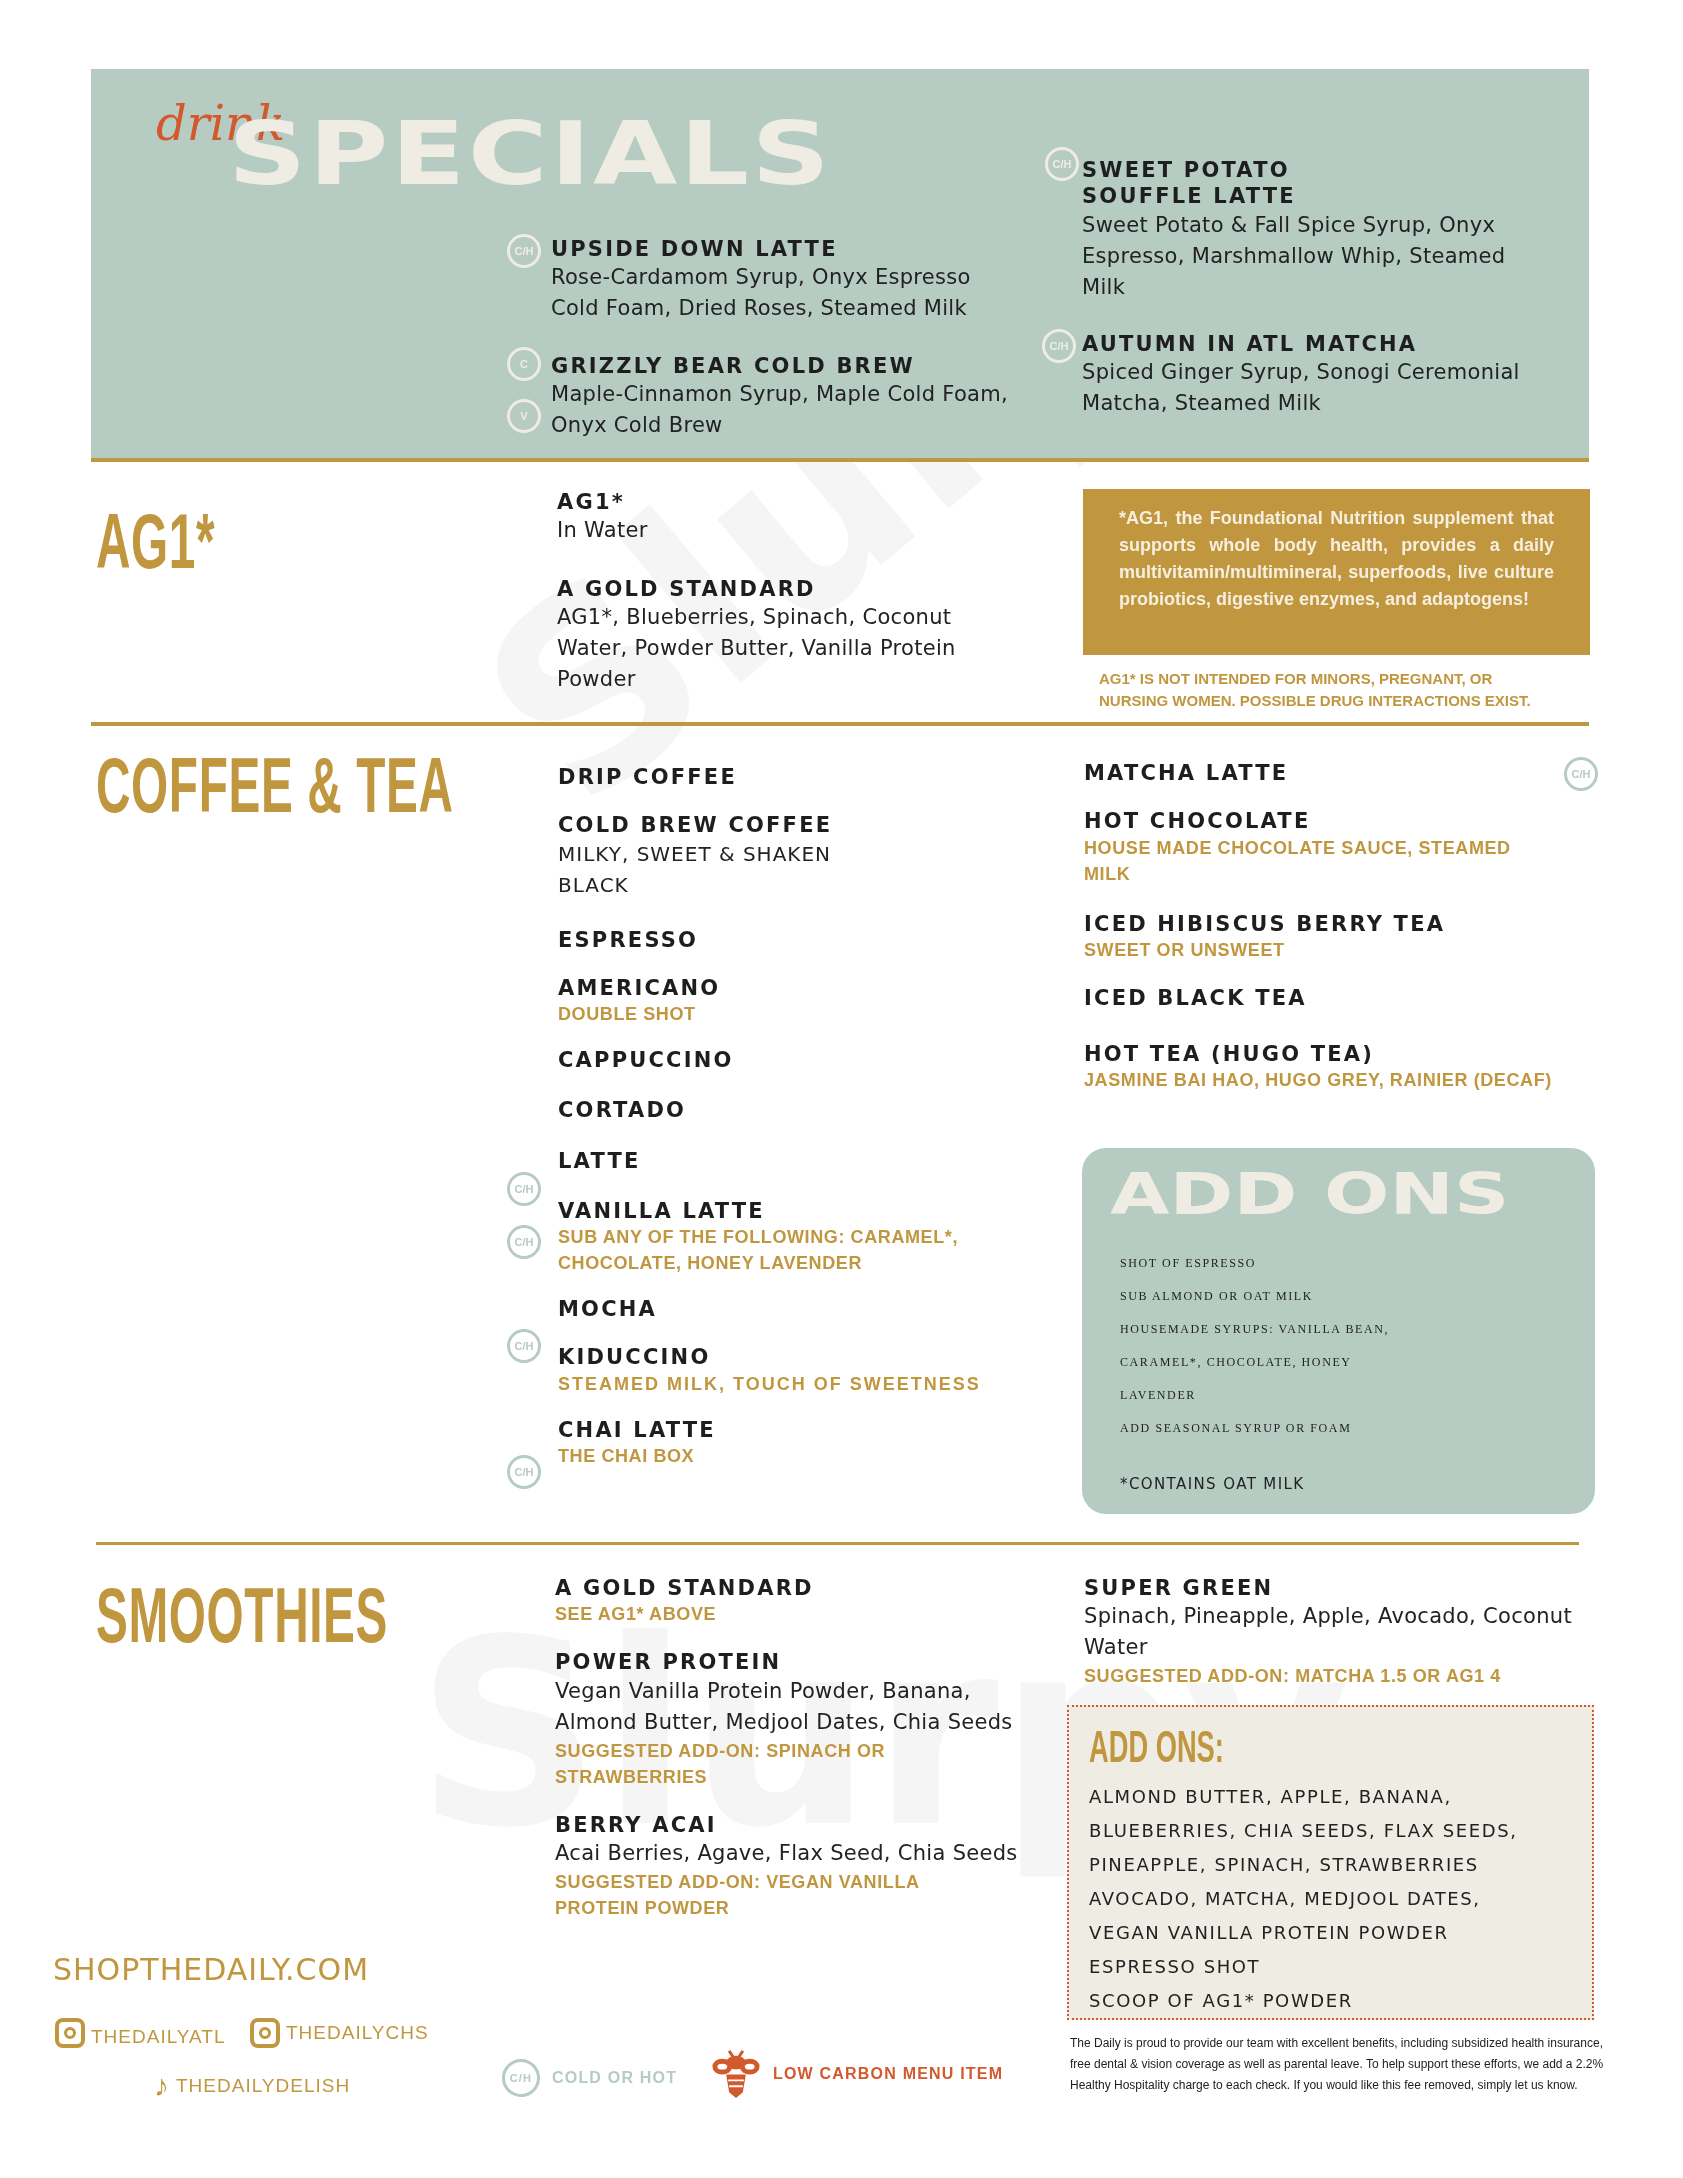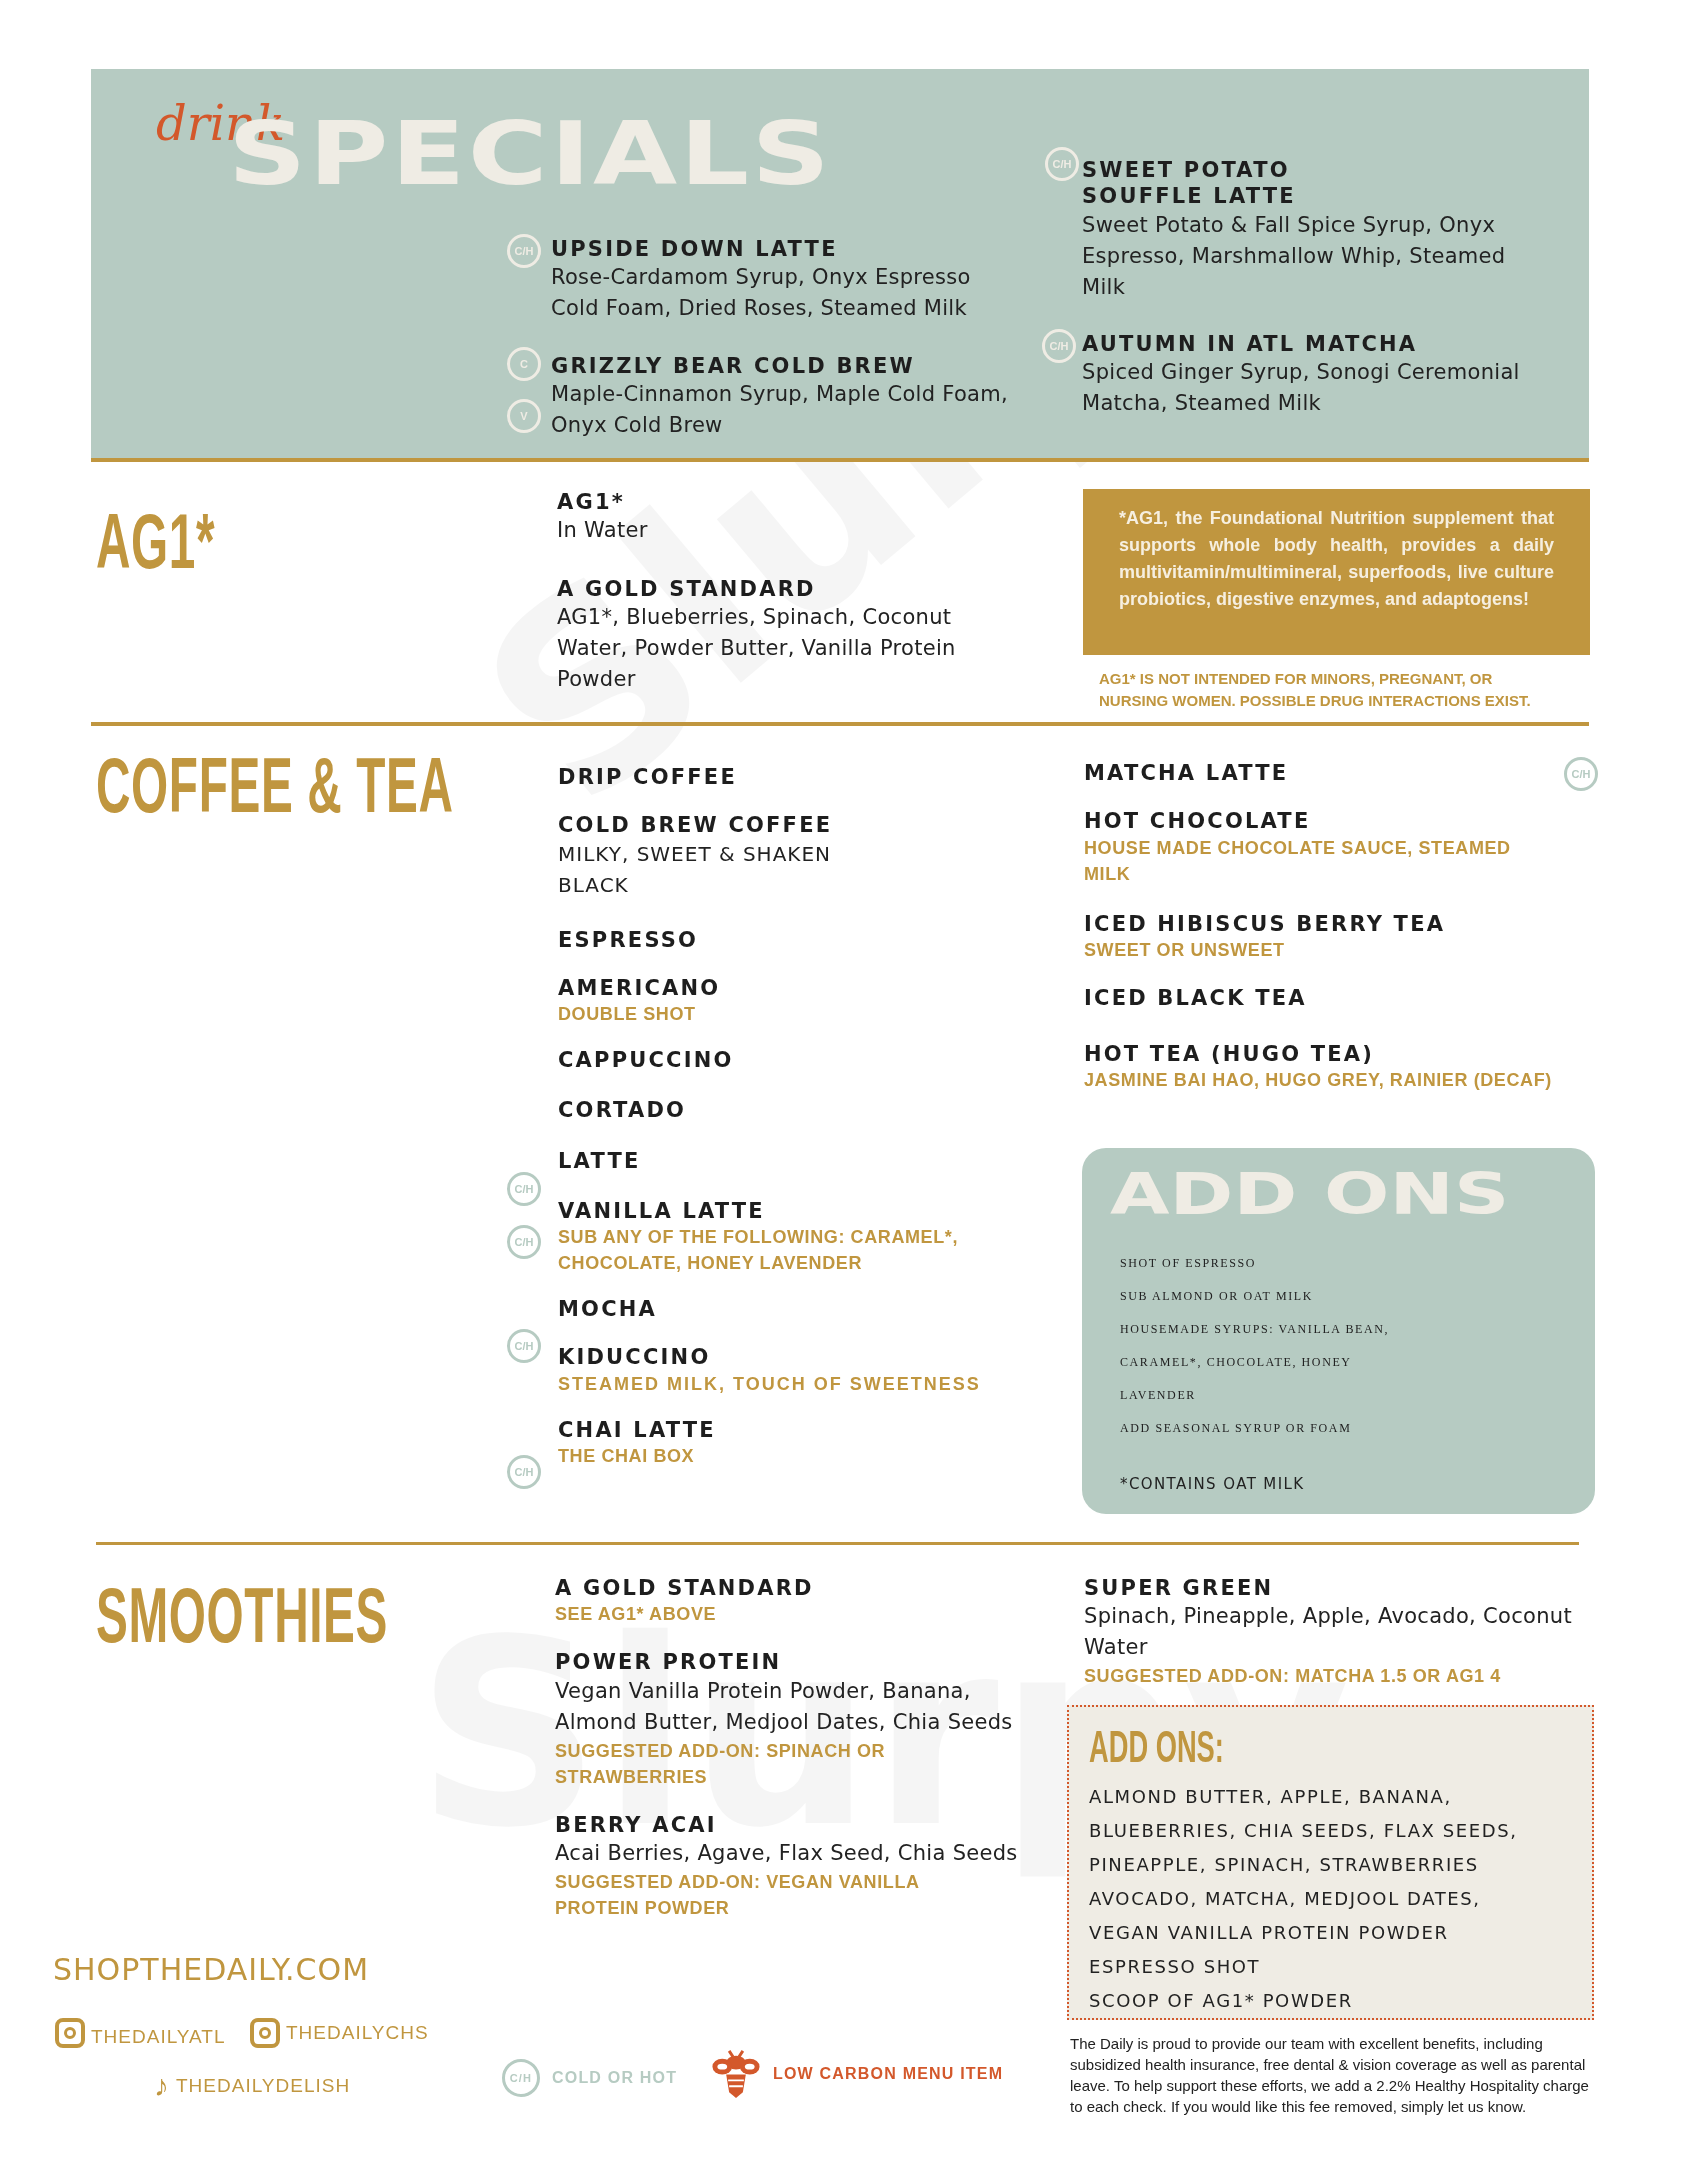--- a/index.html
+++ b/index.html
@@ -29,21 +29,21 @@
 
   .addons-box { position: absolute; left: 1082px; top: 1148px; width: 513px; height: 366px; background: #b6cbc2; border-radius: 24px; }
   .addons-title { position: absolute; left: 28px; top: 18px; font-family: "DejaVu Sans", sans-serif; font-weight: 900; font-size: 57px; color: #efece4; transform: scaleX(1.35); transform-origin: left; line-height: 1; }
   .addons-list { position: absolute; left: 38px; top: 99px; font-family: Liberation Serif, serif; font-size: 12px; letter-spacing: 1.6px; line-height: 33px; color: #222; }
   .addons-note { position: absolute; left: 38px; top: 327px; font-family: "DejaVu Sans", sans-serif; font-size: 15px; letter-spacing: 1.4px; color: #222; }
 
   .smoothie-addons { position: absolute; left: 1067px; top: 1705px; width: 527px; height: 315px; background: #efece4; border: 2px dotted #d3582b; }
   .smoothie-addons-title { position: absolute; left: 20px; top: 18px; font-family: "Liberation Sans", sans-serif; font-weight: 700; font-size: 44px; color: #c0963f; transform: scaleX(0.62); transform-origin: left; line-height: 1; }
   .smoothie-addons-list { position: absolute; left: 20px; top: 73px; font-family: "DejaVu Sans", sans-serif; font-size: 18px; letter-spacing: 1.6px; line-height: 34px; color: #222; }
 
-  .benefits { position: absolute; left: 1070px; top: 2033px; width: 535px; font-family: "Liberation Sans", sans-serif; font-size: 15px; line-height: 21px; color: #222; }
+  .benefits { position: absolute; left: 1070px; top: 2033px; width: 535px; font-family: "Liberation Sans", sans-serif; font-size: 12px; line-height: 21px; color: #222; }
 
   .shop-link { position: absolute; left: 53px; top: 1952px; font-family: "DejaVu Sans", sans-serif; font-size: 30px; letter-spacing: 1px; color: #c0963f; }
   .social { position: absolute; display: flex; align-items: center; gap: 6px; font-family: "Liberation Sans", sans-serif; font-size: 19px; letter-spacing: 1px; color: #c0963f; }
   .ig { width: 30px; height: 30px; border: 4px solid #c0963f; border-radius: 8px; position: relative; }
   .ig::after { content: ""; position: absolute; left: 5px; top: 5px; width: 12px; height: 12px; border: 3px solid #c0963f; border-radius: 50%; box-sizing: border-box; }
   .legend { position: absolute; display: flex; align-items: center; gap: 12px; font-family: "Liberation Sans", sans-serif; font-weight: 700; font-size: 16px; letter-spacing: 1.2px; }
   .watermark { position: absolute; font-family: "DejaVu Sans", sans-serif; font-weight: 900; font-size: 257px; color: rgba(130,130,130,0.08); pointer-events: none; transform: rotate(-40deg); }
 </style>
 </head>
 <body>

